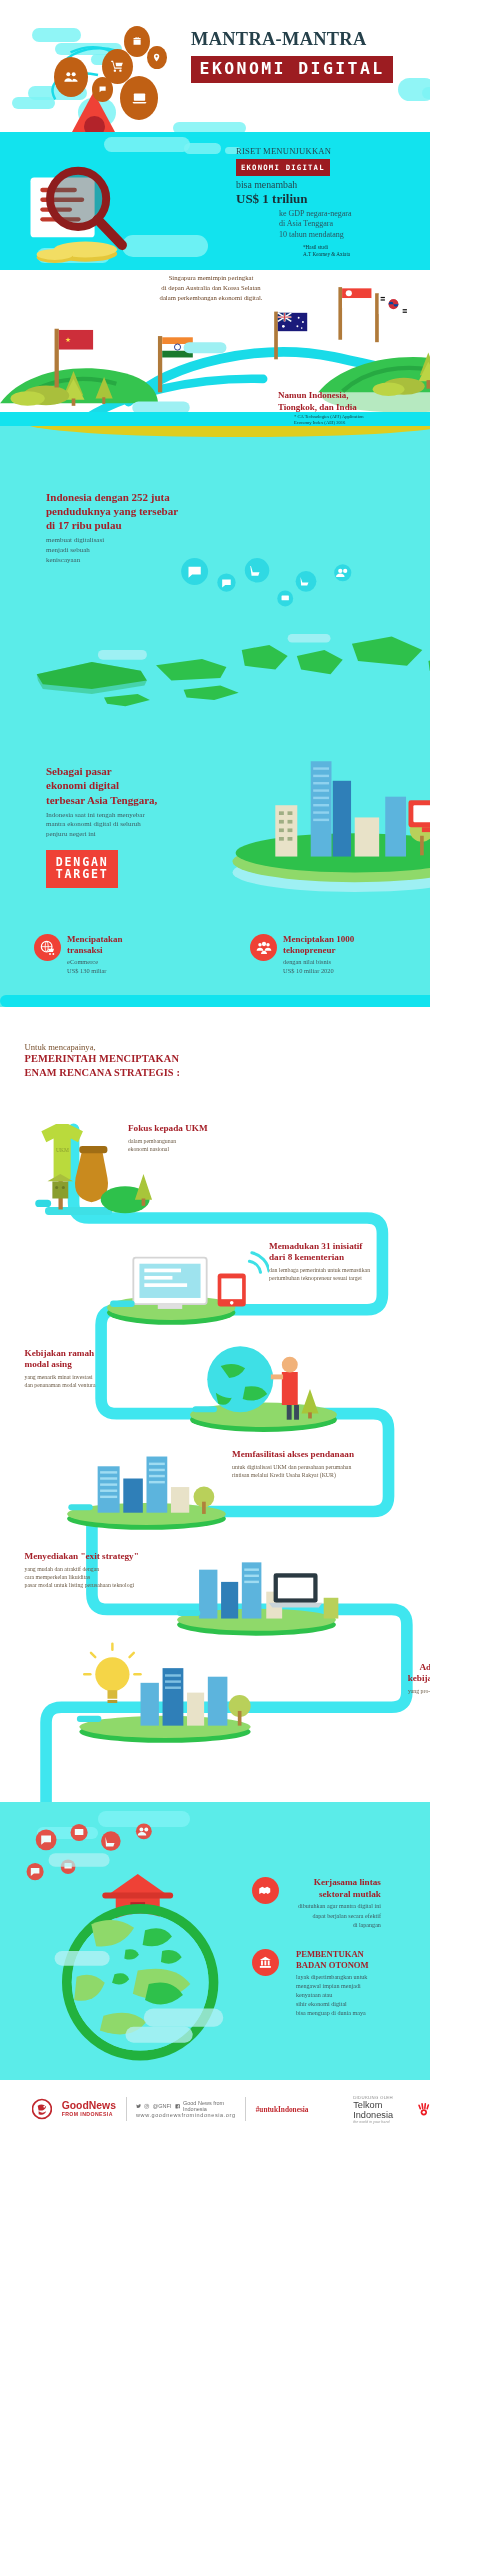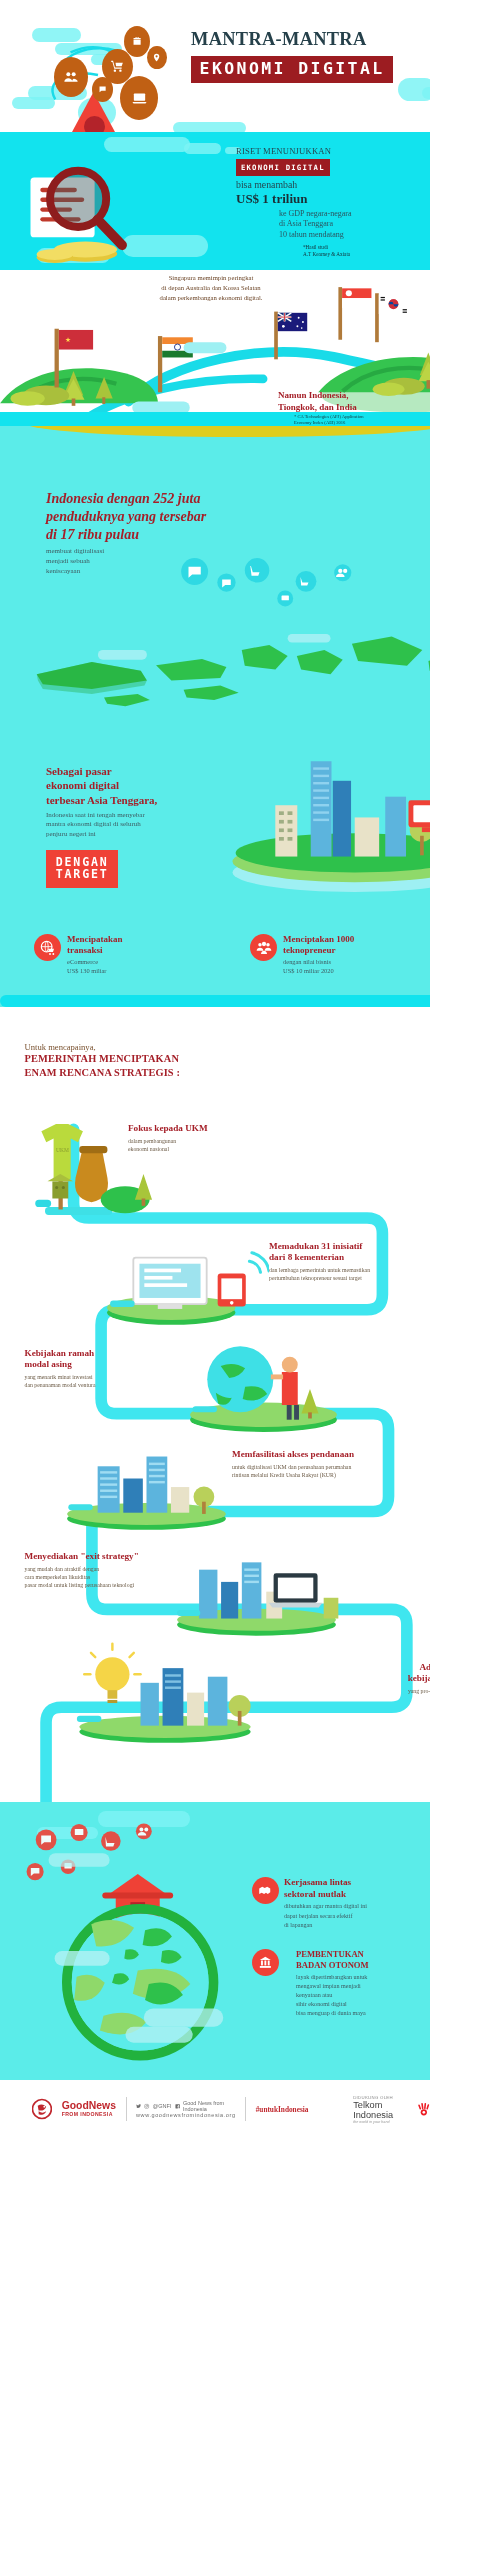--- a/index.html
+++ b/index.html
@@ -64,21 +64,21 @@
   .flag-txt1 { position:absolute; left:116px; top:3.1px; width:190px; text-align:center;
       font-size:6.7px; color:#6b4426; line-height:1.45; }
   .flag-txt2 { position:absolute; left:278px; top:120px; width:184px;
       font-size:8px; color:#7a4a28; line-height:1.3; }
   .flag-txt2 b { color:#a51f28; font-size:9px; display:block; }
   .src-band { position:absolute; left:0; top:142px; width:478px; height:14px; background:#12e3ee; }
   .src-txt { position:absolute; left:294px; top:144px; font-size:4.6px; color:#16343c; line-height:1.3; }
 
   
   .sec-indo { background:#5bece9; }
-  .indo-h { font-size:14px; font-weight:bold; color:#a51f28; line-height:1.28;font-style:italic; }
+  .indo-h { font-size:11px; font-weight:bold; color:#a51f28; line-height:1.28; }
   .indo-p { font-size:7px; color:#3e5d63; line-height:1.4; margin-top:3.7px; }
   .indo-h2 { font-size:11px; font-weight:bold; color:#a51f28; line-height:1.3; }
   .dengan-target { display:inline-block; background:#ef4136; padding:6.1px 9.8px 7.3px 9.8px; margin-top:9.8px; }
   .dengan-target .lcd { font-size:11.6px; letter-spacing:1.8px; }
   .stat { display:flex; gap:6.1px; align-items:flex-start; }
   .stat-ico { width:27px; height:27px; border-radius:50%; background:#ef4136; flex:0 0 27px;
       display:flex; align-items:center; justify-content:center; color:#fff; }
   .stat-t { font-size:9px; font-weight:bold; color:#a51f28; line-height:1.22; }
   .stat-s { font-size:6.4px; color:#3e5d63; line-height:1.4; margin-top:1.8px; }
 
@@ -675,21 +675,21 @@
         <path d="M176 212 q16 -4 22 8 q-10 12 -24 6 z"></path>
         <path d="M214 268 q38 -10 56 18 q-30 26 -62 8 z"></path>
         <path d="M158 252 q18 -6 24 8 q-12 14 -28 6 z"></path>
       </g>
       <rect x="60" y="214" width="90" height="24" rx="12" fill="#b4f2f4" opacity=".8"></rect>
       <rect x="206" y="308" width="130" height="30" rx="15" fill="#b4f2f4" opacity=".75"></rect>
       <rect x="176" y="338" width="110" height="26" rx="13" fill="#b4f2f4" opacity=".75"></rect>
       <rect x="50" y="54" width="100" height="22" rx="11" fill="#b4f2f4" opacity=".7"></rect>
     </svg>
 
-    <div style="position:absolute;left:252px;top:75px;width:214px;display:flex;gap:5px;">
+    <div style="position:absolute;left:252px;top:75px;width:214px;display:flex;gap:19px;text-align:right;">
       <div class="stat-ico">
         <svg width="14.7" height="14.7" viewBox="0 0 24 24" fill="#fff">
           <path d="M2 9l5-3 4 2 4-2 5 3v6l-4 3-3-2-3 2-4-2-4 2V9z"></path>
         </svg>
       </div>
       <div>
         <div class="close-t">
           <div>Kerjasama lintas</div>
           <div>sektoral mutlak</div>
         </div>

